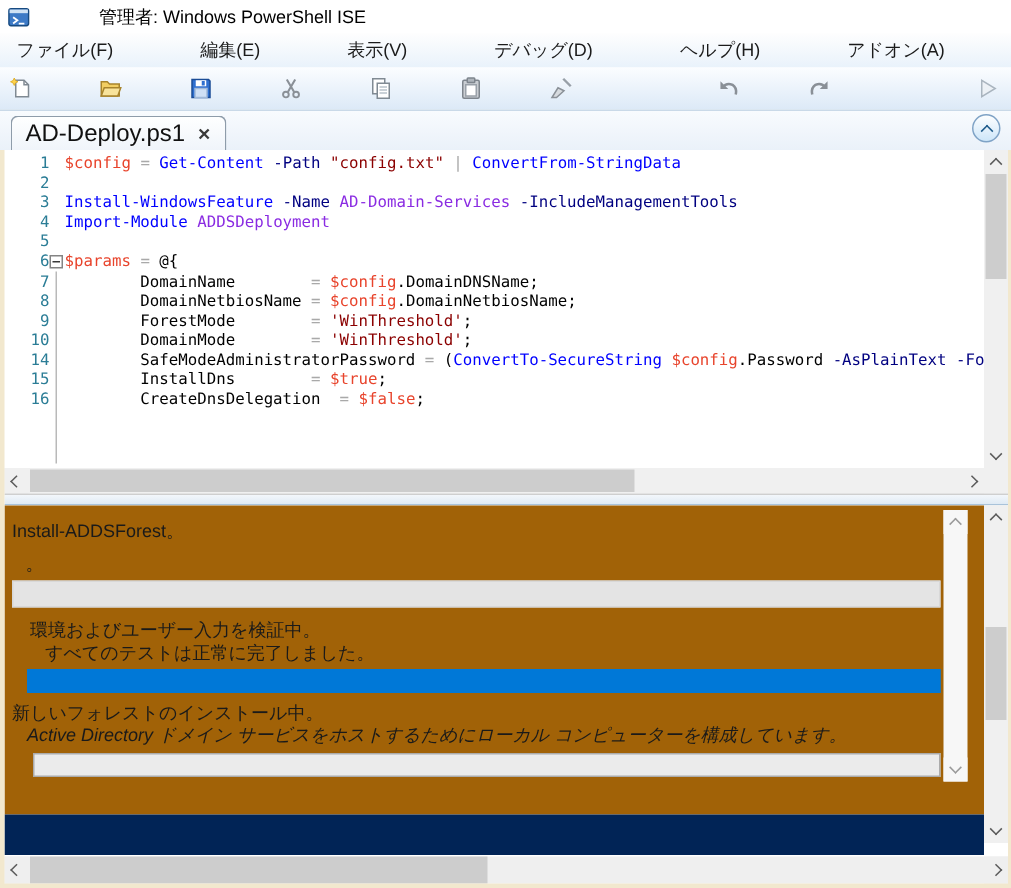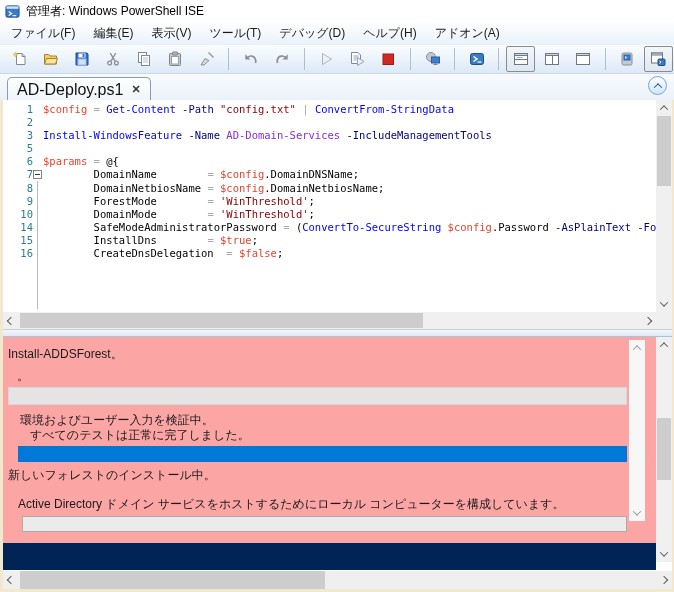--- a/index.html
+++ b/index.html
@@ -1,18 +1,18 @@
 <!DOCTYPE html>
 <html style="--c-cmdlet: #0000FF; --c-parameter: #000080; --c-string: #8B0000; --c-variable: #E8442C; --c-argument: #8A2BE2; --c-operator: #A9A9A9; --c-plain: #000000; --c-progress_blue: #0078D7; --c-console_navy: #012456; --c-stop_red: #D2281E;"><head>
 <meta charset="utf-8">
 <style>
   html,body{margin:0;padding:0;background:#fff;}
   body{width:674px;height:592px;position:relative;overflow:hidden;
        font-family:"Liberation Sans",sans-serif;-webkit-font-smoothing:antialiased;}
-  .abs{position:absolute;}
+  .abs{position:absolute;gap:40px;}
 
   
   .titlebar{left:0;top:0;width:674px;height:22px;background:#fff;display:flex;align-items:center;}
   .app-icon{width:15px;height:15px;margin:0 6px 0 5px;display:inline-block;}
   .title-text{font-size:12px;color:#000;}
 
   
   .menubar{left:0;top:22px;width:674px;height:23px;
            background:linear-gradient(#FEFEFE,#E9F2FB);display:flex;align-items:center;padding-left:2px;box-sizing:border-box;}
   .menu-item{font-size:12px;color:#1b1b1b;padding:3px 9px;cursor:default;}
@@ -62,33 +62,33 @@
   .sb-thumb{position:absolute;background:#CDCDCD;}
   .ed-vsb{position:absolute;left:653px;top:0;width:16px;height:212px;}
   .ed-hsb{position:absolute;left:0;top:212px;width:653px;height:17px;}
   .sb-corner{position:absolute;left:653px;top:212px;width:16px;height:17px;background:#F0F0F0;}
 
   
   .splitter{left:3px;top:329px;width:669px;height:8px;background:linear-gradient(#F3F7FB,#DFEAF4);border-top:1px solid #CFCFCF;border-bottom:1px solid #A9C3DA;box-sizing:border-box;}
 
   
   .bottom{left:3px;top:337px;width:669px;height:252px;background:#fff;}
-  .progress-panel{position:absolute;left:0;top:0;width:653px;height:206px;background:#fca5a5;overflow:hidden;}
+  .progress-panel{position:absolute;left:0;top:0;width:653px;height:206px;background:#a16207;overflow:hidden;}
   .pi .act,.pi .st{font-size:12px;line-height:15px;color:#1a1a1a;}
   .pi-0{margin-top:10px;}
   .pi-0 .act{margin-left:5px;}
   .pi-0 .st{margin-left:14px;margin-top:7px;}
   .pi-0 .bar{margin:3px 0 0 5px;width:619px;height:18px;}
   .pi-1{margin-top:8px;}
   .pi-1 .act{margin-left:17px;}
   .pi-1 .st{margin-left:27px;margin-top:0;}
   .pi-1 .bar{margin:3px 0 0 15px;width:609px;height:16px;}
   .pi-2{margin-top:6px;}
   .pi-2 .act{margin-left:5px;}
-  .pi-2 .st{margin-left:15px;margin-top:14px;}
+  .pi-2 .st{margin-left:15px;margin-top:0;font-style:italic;}
   .pi-2 .bar{margin:4px 0 0 19px;width:605px;height:16px;}
   .bar{box-sizing:border-box;}
   .bar-empty{background:#E4E4E4;border:1px solid #D8D8D8;}
   .pi-2 .bar-empty{background:#EBEBEB;border:1px solid #ABABAB;}
   .bar-full{background:var(--c-progress_blue);border:1px solid var(--c-progress_blue);}
   .inner-vsb{position:absolute;left:626px;top:3px;width:16px;height:181px;background:#F7F7F7;}
   .console-band{position:absolute;left:0;top:206px;width:653px;height:27px;background:var(--c-console_navy);}
   .outer-vsb{position:absolute;left:653px;top:0;width:16px;height:225px;background:#F0F0F0;}
   .bot-hsb{position:absolute;left:0;top:234px;width:669px;height:18px;background:#EFEFEF;}
 
@@ -107,21 +107,20 @@
         <path d="M8 12.5h4" stroke="#fff" stroke-width="1.2"></path>
       </svg>
   </span>
   <span class="title-text">管理者: Windows PowerShell ISE</span>
 </div>
 
 <div class="abs menubar" id="menubar">
     <div class="menu-item">ファイル(F)</div>
     <div class="menu-item">編集(E)</div>
     <div class="menu-item">表示(V)</div>
-    <div class="menu-item">ツール(T)</div>
     <div class="menu-item">デバッグ(D)</div>
     <div class="menu-item">ヘルプ(H)</div>
     <div class="menu-item">アドオン(A)</div>
   </div>
 
 <div class="abs toolbar" id="toolbar-buttons">
     <div class="tbtn">
       <span>
         <svg viewBox="0 0 16 16">
           <path d="M4.5 2.5h5.5l3 3v8H4.5z" fill="#fff" stroke="#808A93"></path>
@@ -304,20 +303,21 @@
   <div class="collapse-btn">
     <span class="ch ch-up ch-blue"></span>
   </div>
 </div>
 
 <div class="abs editor">
   <div class="code-area" id="code-lines">
       <div class="cl"><span class="ln">1</span><span class="tk-v">$config</span><span class="tk-o"> = </span><span class="tk-c">Get-Content</span><span class="tk-t"> </span><span class="tk-p">-Path</span><span class="tk-t"> </span><span class="tk-s">"config.txt"</span><span class="tk-t"> </span><span class="tk-o">|</span><span class="tk-t"> </span><span class="tk-c">ConvertFrom-StringData</span></div>
       <div class="cl"><span class="ln">2</span></div>
       <div class="cl"><span class="ln">3</span><span class="tk-c">Install-WindowsFeature</span><span class="tk-t"> </span><span class="tk-p">-Name</span><span class="tk-t"> </span><span class="tk-a">AD-Domain-Services</span><span class="tk-t"> </span><span class="tk-p">-IncludeManagementTools</span></div>
+      <div class="cl"><span class="ln">4</span><span class="tk-c">Import-Module</span><span class="tk-t"> </span><span class="tk-a">ADDSDeployment</span></div>
       <div class="cl"><span class="ln">5</span></div>
       <div class="cl"><span class="ln">6</span><span class="tk-v">$params</span><span class="tk-o"> = </span><span class="tk-t">@{</span></div>
       <div class="cl"><span class="ln">7</span><span class="tk-t">        DomainName        </span><span class="tk-o">= </span><span class="tk-v">$config</span><span class="tk-t">.DomainDNSName;</span></div>
       <div class="cl"><span class="ln">8</span><span class="tk-t">        DomainNetbiosName </span><span class="tk-o">= </span><span class="tk-v">$config</span><span class="tk-t">.DomainNetbiosName;</span></div>
       <div class="cl"><span class="ln">9</span><span class="tk-t">        ForestMode        </span><span class="tk-o">= </span><span class="tk-s">'WinThreshold'</span><span class="tk-t">;</span></div>
       <div class="cl"><span class="ln">10</span><span class="tk-t">        DomainMode        </span><span class="tk-o">= </span><span class="tk-s">'WinThreshold'</span><span class="tk-t">;</span></div>
       <div class="cl"><span class="ln">14</span><span class="tk-t">        SafeModeAdministratorPassword </span><span class="tk-o">= </span><span class="tk-t">(</span><span class="tk-c">ConvertTo-SecureString</span><span class="tk-t"> </span><span class="tk-v">$config</span><span class="tk-t">.Password </span><span class="tk-p">-AsPlainText</span><span class="tk-t"> </span><span class="tk-p">-Force</span></div>
       <div class="cl"><span class="ln">15</span><span class="tk-t">        InstallDns        </span><span class="tk-o">= </span><span class="tk-v">$true</span><span class="tk-t">;</span></div>
       <div class="cl"><span class="ln">16</span><span class="tk-t">        CreateDnsDelegation  </span><span class="tk-o">= </span><span class="tk-v">$false</span><span class="tk-t">;</span></div>
     </div>

